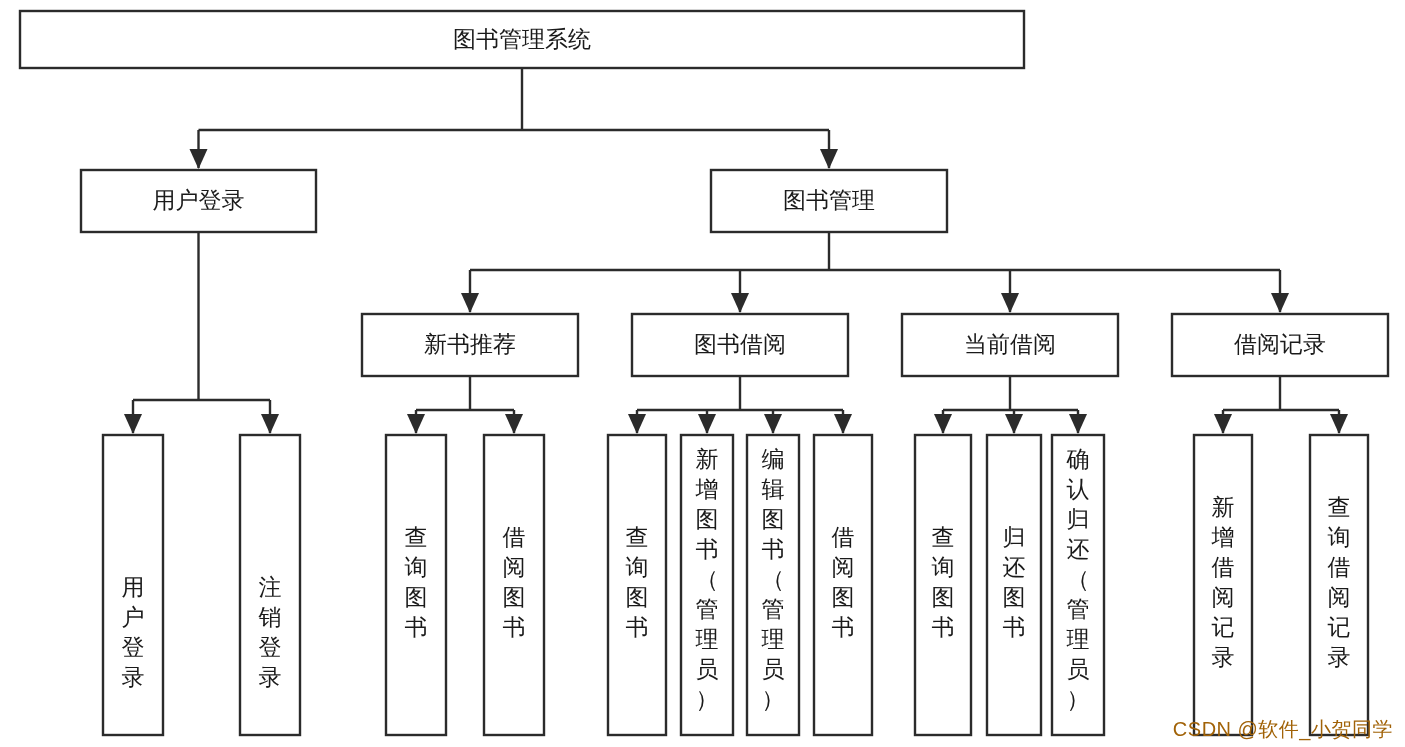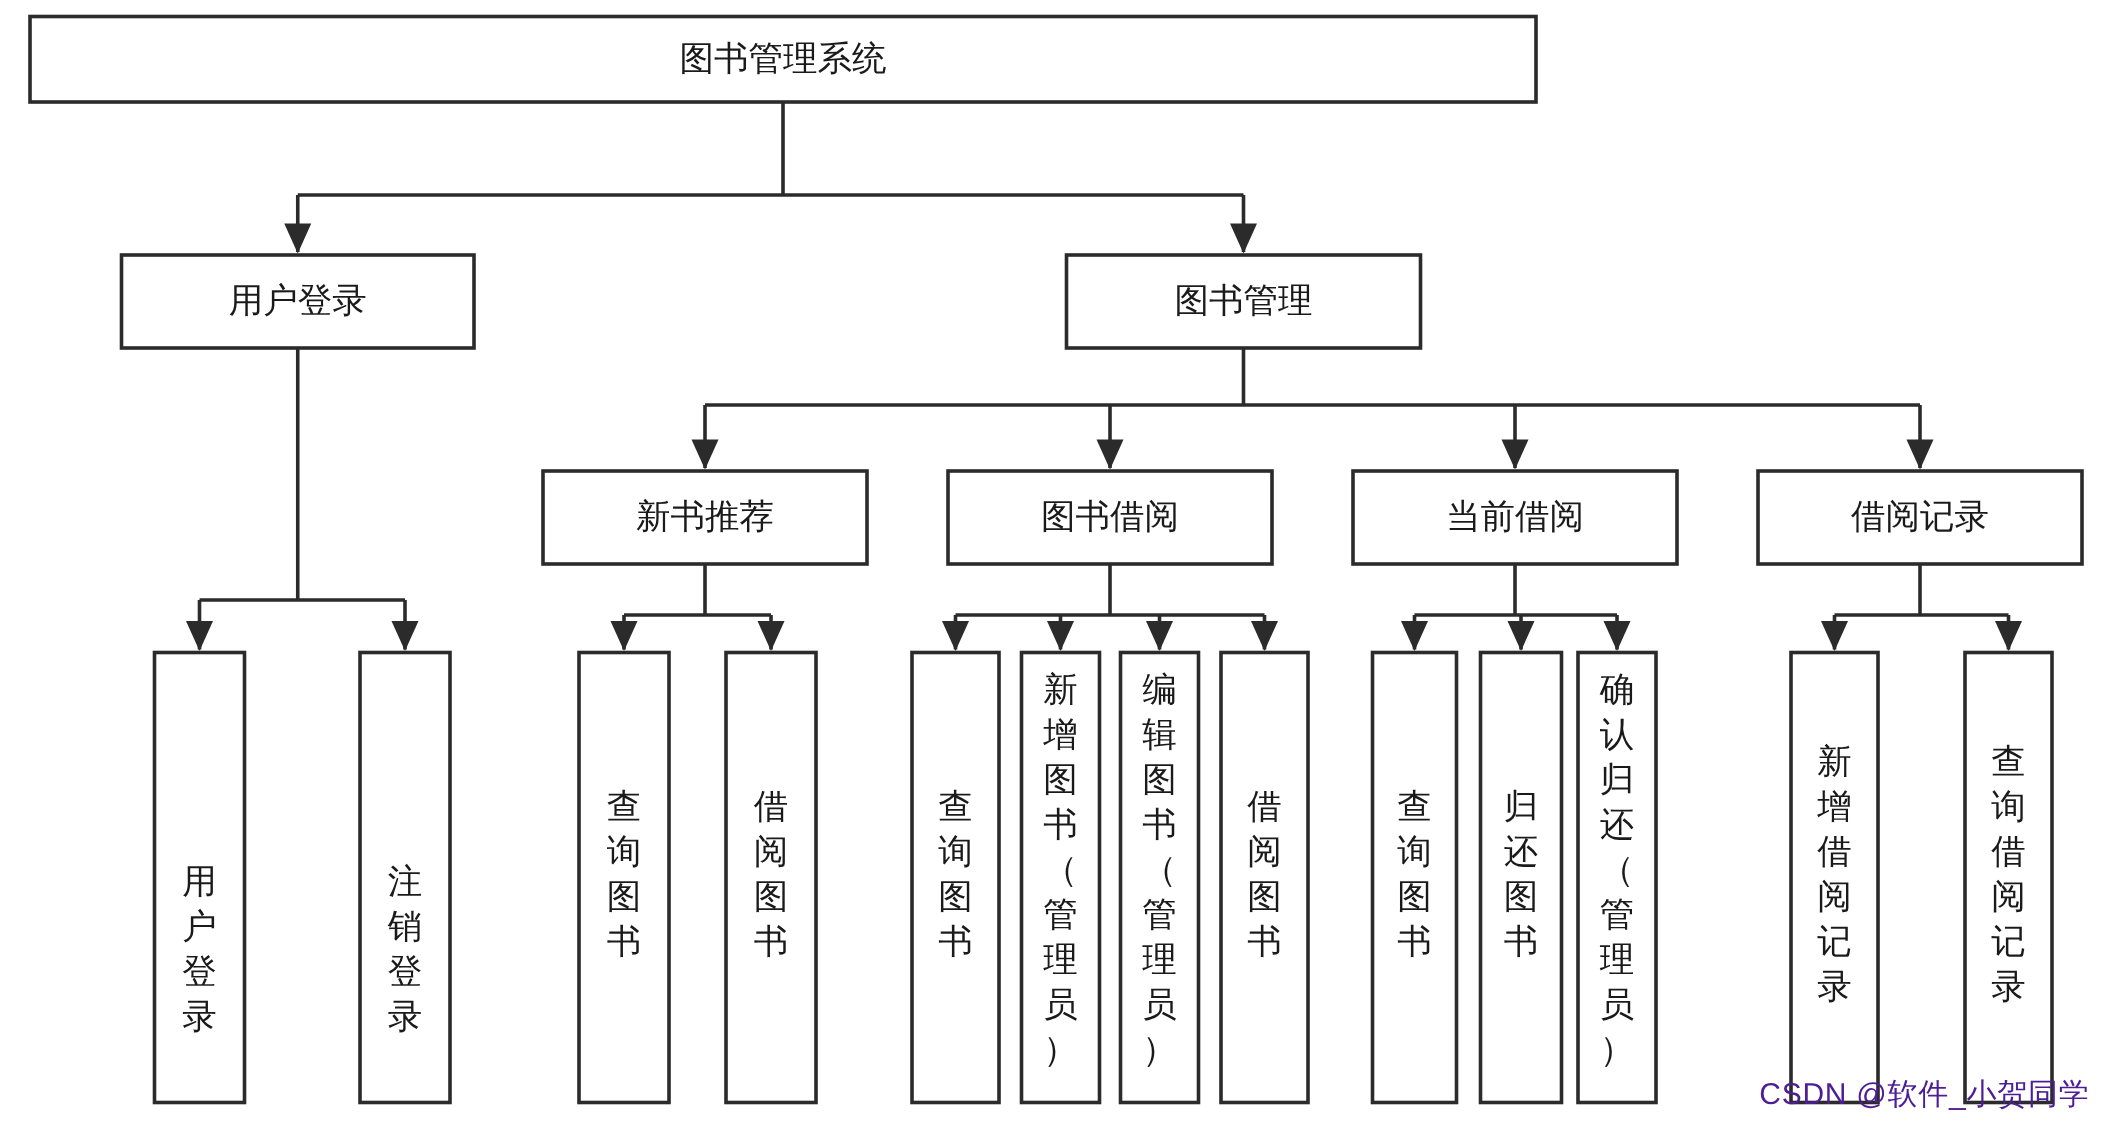--- a/index.html
+++ b/index.html
@@ -53,21 +53,21 @@
     font-size: 23px;
     fill: #1a1a1a;
     text-anchor: middle;
   }
   .watermark {
     position: absolute;
     right: 12px;
     bottom: 4px;
     font-family: "Liberation Sans", "DejaVu Sans", sans-serif;
     font-size: 20px;
-    color: #4c1d95;
+    color: #a16207;
     white-space: nowrap;
     letter-spacing: 0.5px;
     user-select: none;
   }
 </style>
 </head>
 <body>
 
 <div id="diagram-root">
   <svg class="diagram" viewBox="0 0 1405 747" xmlns="http://www.w3.org/2000/svg">

